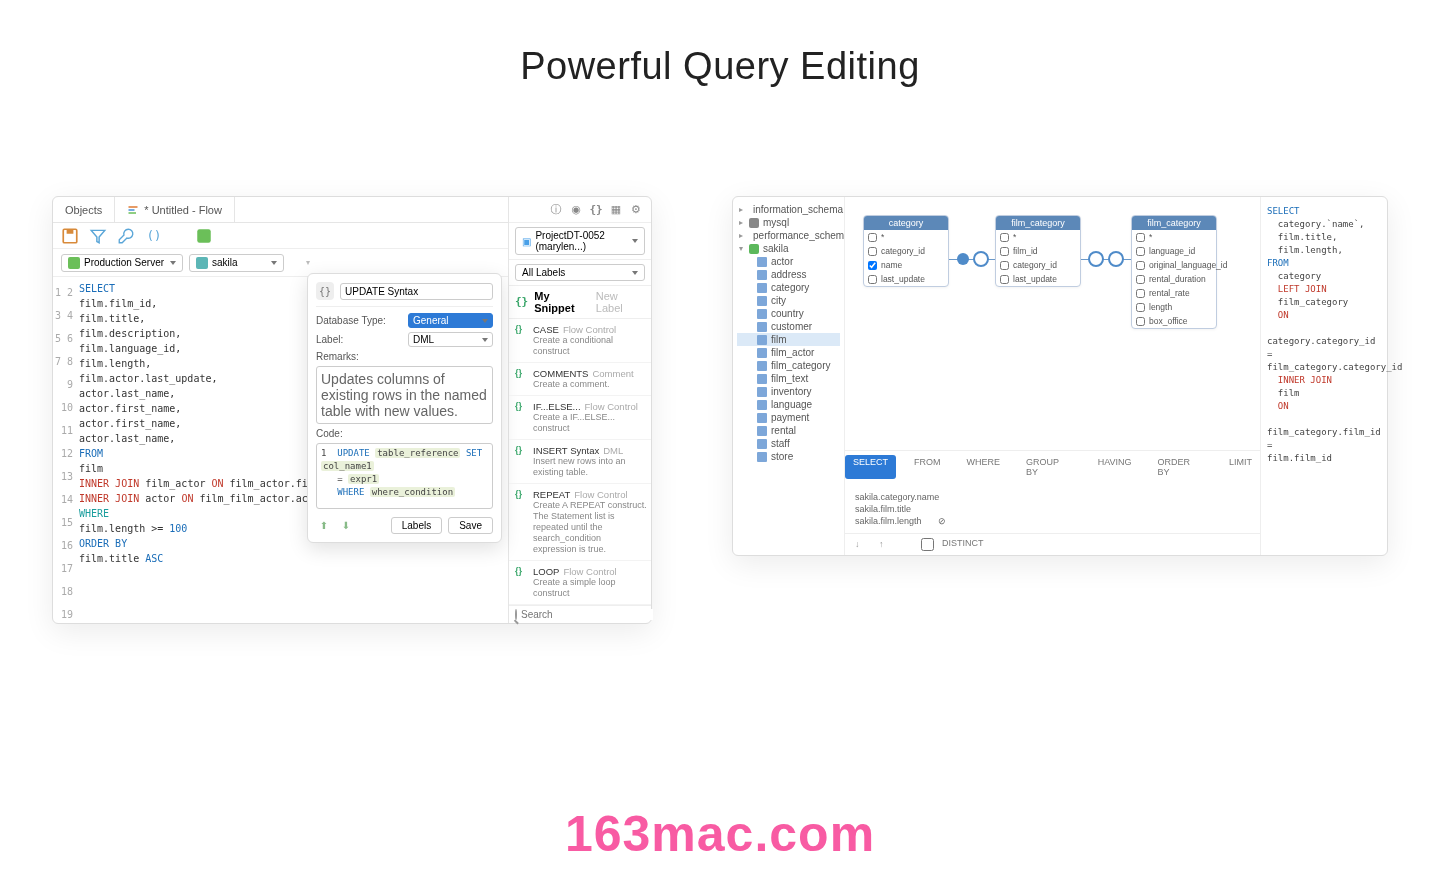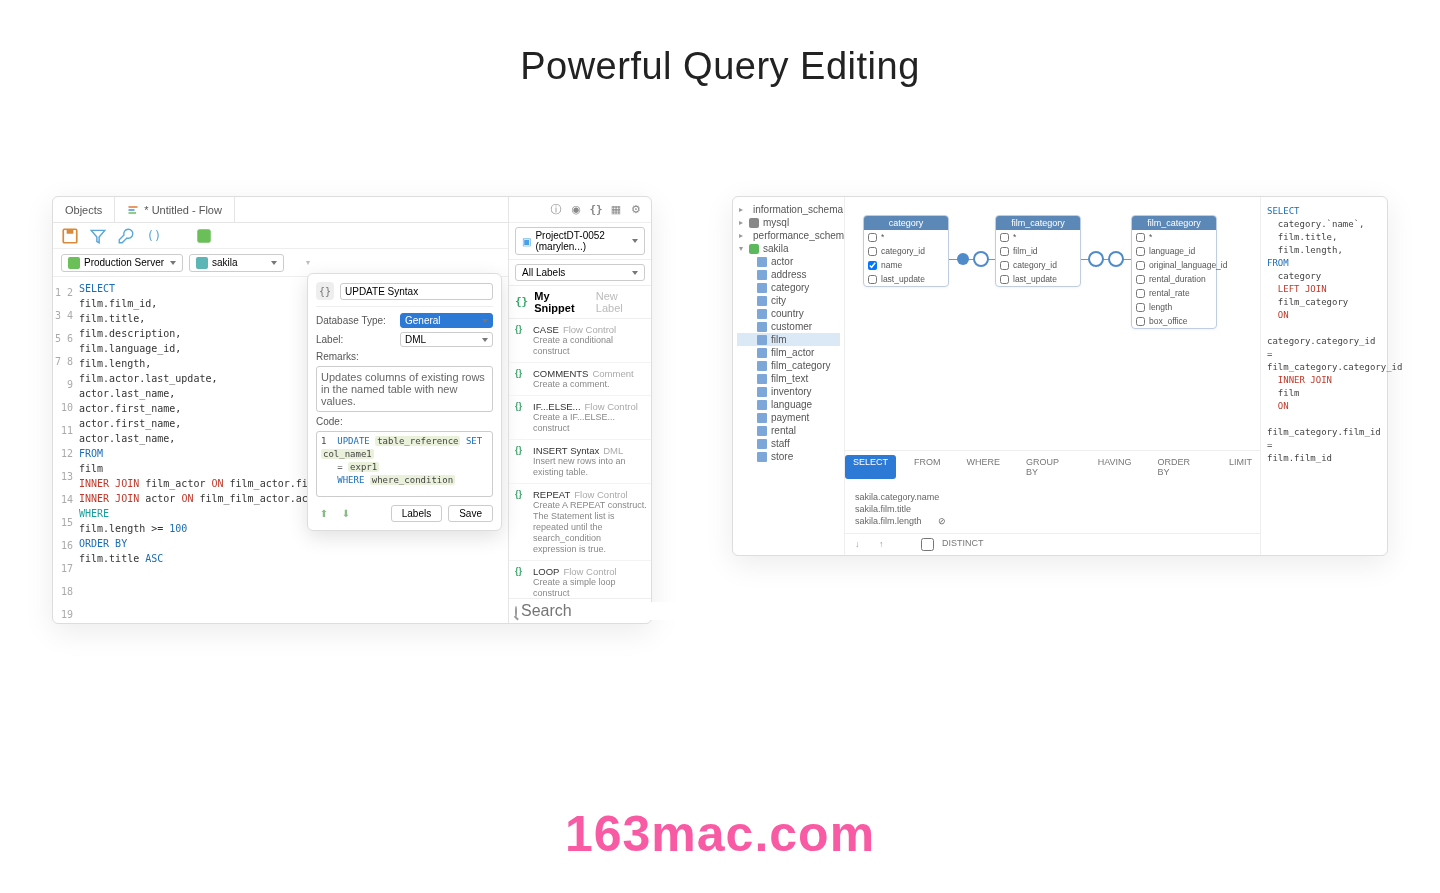--- a/index.html
+++ b/index.html
@@ -35,47 +35,47 @@
   .kw-blue { color: #1a6db8; font-weight: 500; }
   .kw-red  { color: #c0392b; }
   .kw-cyan { color: #1b9e9e; }
   .kw-num  { color: #1a6db8; }
   
   
   .popup { position: absolute; top: 76px; right: 6px; width: 195px; background: #fff; border: 1px solid #ddd; border-radius: 6px; box-shadow: 0 6px 20px rgba(0,0,0,.12); padding: 8px; font-size: 10px; }
   .popup .title-row { display:flex; align-items:center; gap:6px; border-bottom:1px solid #eee; padding-bottom:6px; margin-bottom:6px; }
   .popup .badge { width:18px; height:18px; background:#eee; border-radius:4px; display:flex; align-items:center; justify-content:center; color:#777; font-size:10px; font-family:monospace; }
   .popup .title-input { flex:1; border:1px solid #ccc; border-radius:3px; padding:2px 4px; font-size:10px; }
-  .frow { display:flex; align-items:center; margin:4px 0; gap:12px; }
+  .frow { display:flex; align-items:center; margin:4px 0; gap:20px; }
   .frow label { width:72px; color:#555; }
   .frow .val, .frow .sel { flex:1; border:1px solid #ccc; border-radius:3px; padding:1px 4px; position:relative; background:#fff; }
   .frow .sel::after { content:""; position:absolute; right:4px; top:50%; transform:translateY(-50%); border-left:3px solid transparent; border-right:3px solid transparent; border-top:4px solid #777; }
   .frow .sel.blue { background:#2d7ad6; color:#fff; border-color:#2d7ad6;}
-  .remarks-box { border:1px solid #ccc; border-radius:3px; padding:4px; font-size:11px; color:#666; margin-top:2px; min-height:30px; }
+  .remarks-box { border:1px solid #ccc; border-radius:3px; padding:4px; font-size:14px; color:#666; margin-top:2px; min-height:30px; }
   .code-box { border:1px solid #ccc; border-radius:3px; padding:3px 4px; font-family:Menlo,monospace; font-size:9px; color:#444; margin-top:2px; min-height:66px; white-space:pre-wrap; line-height:13px;}
   .hl { background:#eaf1da; border-radius:2px; padding:0 2px; }
   .popup-foot { display:flex; justify-content:space-between; align-items:center; margin-top:8px; }
   .popup-foot .left-icons { display:flex; gap:6px; }
   .popup-foot .left-icons span{ width:16px; height:16px; display:flex; align-items:center; justify-content:center; color:#8b8; }
   .popup-foot .btns { display:flex; gap:6px; }
   .popup-foot button { border:1px solid #ccc; background:#fff; border-radius:3px; padding:2px 10px; font-size:10px; cursor:pointer;}
   
   
   .wl-side-top { display:flex; justify-content:flex-end; gap:6px; padding:4px 8px; border-bottom:1px solid #eee; height:26px; align-items:center; }
   .wl-side-top span { width:14px; height:14px; color:#888; display:flex; align-items:center; justify-content:center; }
   .side-row { padding:4px 6px; border-bottom:1px solid #eee; }
   .side-row .dd { width:100%; }
   .snippet-list { flex:1; overflow:auto; font-size:9.5px; }
   .snippet-list .item { padding:5px 4px 5px 24px; position:relative; border-bottom:1px solid #f3f3f3; }
   .snippet-list .item::before { content:"{}"; position:absolute; left:6px; top:5px; color:#3aa66a; font-weight:700; font-size:9px; }
   .snippet-list .item .t { color:#333; }
   .snippet-list .item .c { color:#aaa; margin-left:4px; }
   .snippet-list .item .d { color:#888; display:block; font-size:9px; line-height:11px; }
   .search-row { border-top:1px solid #eee; padding:3px 6px; display:flex; align-items:center; gap:4px; }
-  .search-row input { flex:1; border:none; outline:none; font-size:16px; }
+  .search-row input { flex:1; border:none; outline:none; font-size:10px; }
   .mag { width:11px; height:11px; border:1.5px solid #999; border-radius:50%; position:relative; }
   .mag::after{ content:""; position:absolute; width:5px; height:1.5px; background:#999; bottom:-3px; right:-3px; transform:rotate(45deg); }
   
   
   .win-right { width: 656px; height: 360px; background:#fff; border:1px solid #ddd; border-radius:6px; box-shadow: 0 8px 30px rgba(0,0,0,.08); font-size:10px; display:flex; }
   
   .wr-tree { width:112px; border-right:1px solid #eee; padding:6px 4px; overflow:hidden; }
   .tree-item { display:flex; align-items:center; gap:4px; padding:1px 0 1px 10px; color:#555; white-space:nowrap; cursor:pointer; position:relative;}
   .tree-item.lvl0 { padding-left:2px; }
   .tree-item.lvl0::before { content:"▸"; color:#999; font-size:8px; margin-right:2px; }

